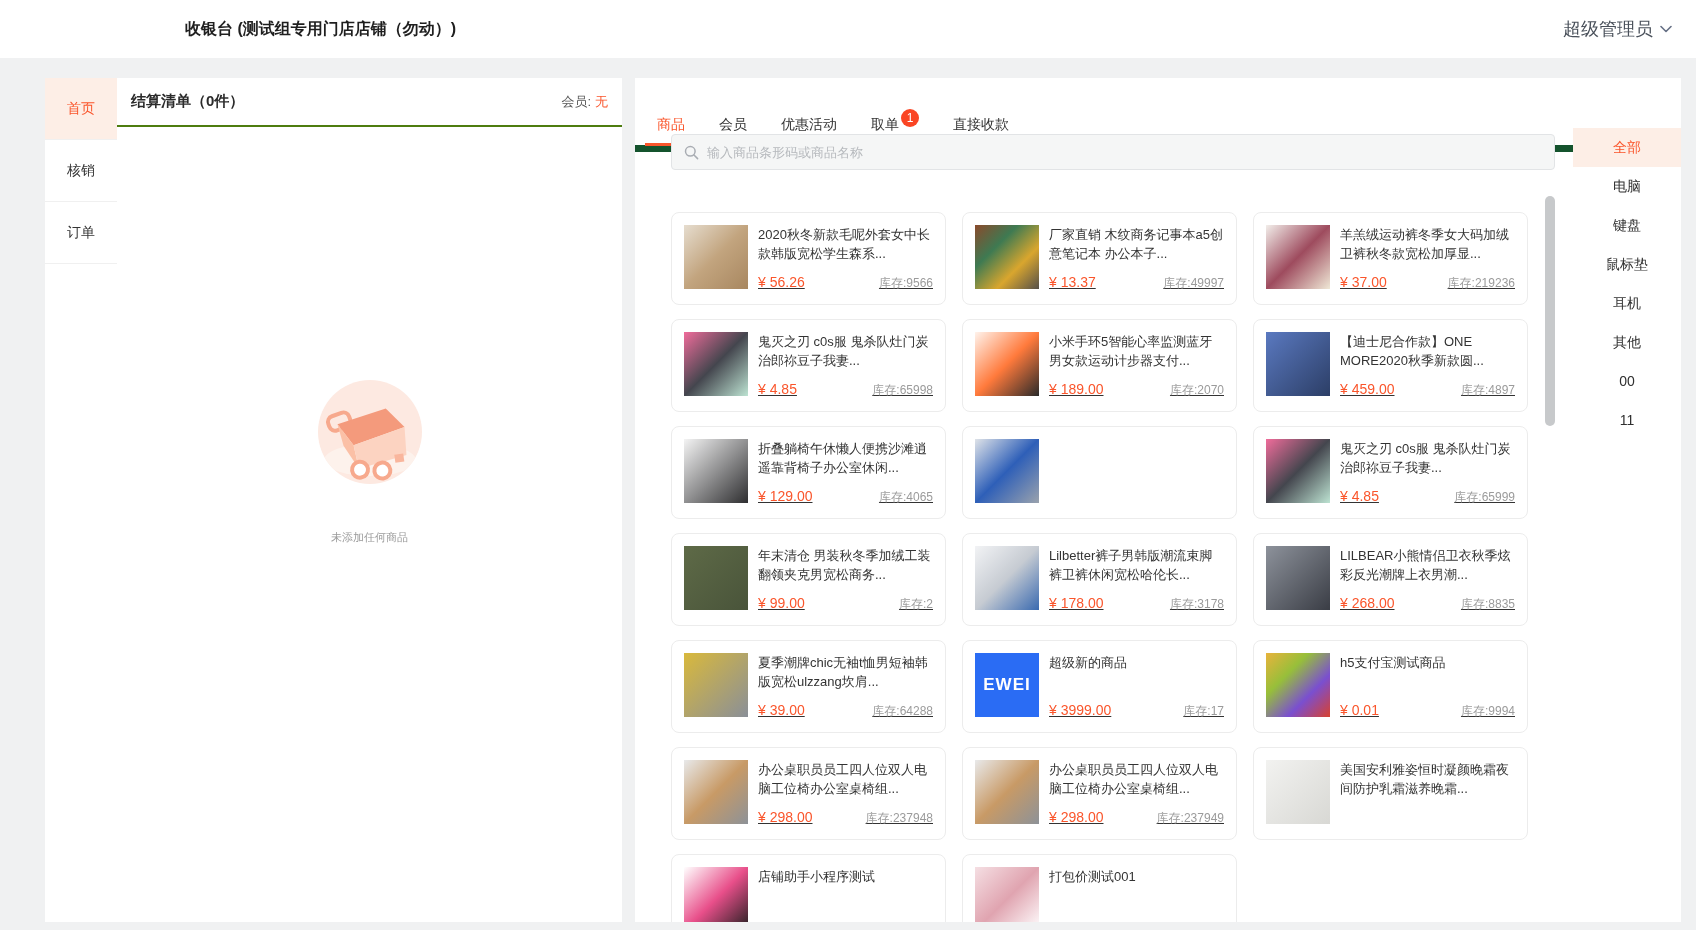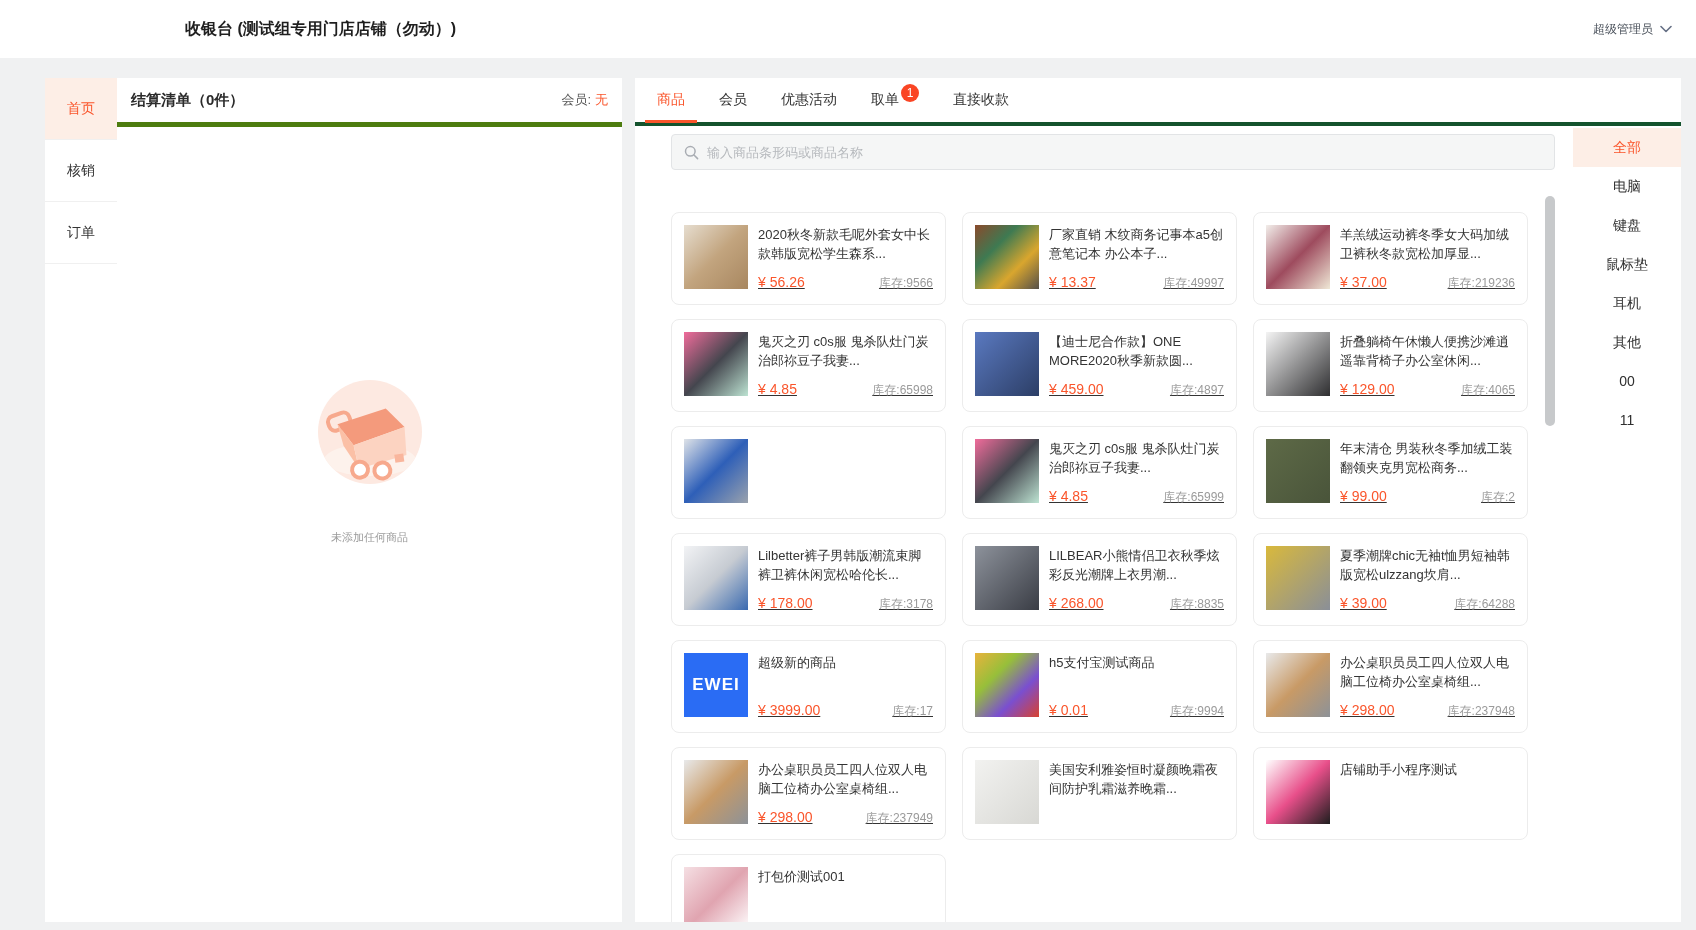--- a/index.html
+++ b/index.html
@@ -13,37 +13,37 @@
   html,body{width:1696px;height:930px;overflow:hidden;}
   body{
     background:var(--page-bg);
     font-family:"Liberation Sans","DejaVu Sans",sans-serif;
     color:#333;
     position:relative;
   }
   
   .topbar{position:absolute;left:0;top:0;width:1696px;height:58px;background:#fff;}
   .topbar-title{position:absolute;left:185px;top:0;line-height:58px;font-size:16px;font-weight:bold;color:#1f1f1f;}
-  .user-menu{position:absolute;right:24px;top:0;height:58px;display:flex;align-items:center;gap:7px;font-size:12px;color:#49505a;cursor:pointer;}
+  .user-menu{position:absolute;right:24px;top:0;height:58px;display:flex;align-items:center;gap:7px;font-size:18px;color:#49505a;cursor:pointer;}
   
   .side-nav{position:absolute;left:45px;top:78px;width:72px;height:844px;background:#fff;}
   .nav-item{height:62px;display:flex;align-items:center;justify-content:center;font-size:14px;color:#333;border-bottom:1px solid #f0f0f0;cursor:pointer;}
   .nav-item.active{background:var(--accent-bg);color:var(--accent);}
   
   .cart-panel{position:absolute;left:117px;top:78px;width:505px;height:844px;background:#fff;}
-  .cart-header{height:49px;display:flex;align-items:center;padding:0 14px;border-bottom:5px solid #4d7c0f;}
+  .cart-header{height:49px;display:flex;align-items:center;padding:0 14px;border-bottom:2px solid #4d7c0f;}
   .cart-title{font-size:15px;font-weight:600;color:#2b2b2b;}
   .cart-member{margin-left:auto;font-size:13px;color:#595959;}
   .cart-member b{color:var(--accent);font-weight:normal;margin-left:4px;}
   .empty-wrap{position:absolute;left:0;top:302px;width:100%;text-align:center;}
   .empty-circle{width:104px;height:104px;border-radius:50%;background:#fde9e1;margin:0 auto;position:relative;overflow:hidden;}
   .empty-text{margin-top:46px;font-size:11px;color:#9a9a9a;}
   
   .product-panel{position:absolute;left:635px;top:78px;width:1046px;height:844px;background:#fff;overflow:hidden;}
-  .tabbar{height:48px;border-bottom:4px solid #14532d;display:flex;align-items:stretch;padding-left:20px;gap:30px;}
+  .tabbar{height:48px;border-bottom:7px solid #14532d;display:flex;align-items:stretch;padding-left:20px;gap:30px;margin-top:26px;}
   .tab{position:relative;display:flex;align-items:center;font-size:14px;color:#333;cursor:pointer;padding:0 2px;}
   .tab.active{color:var(--accent);}
   .tab.active::after{content:"";position:absolute;left:-10px;right:-10px;bottom:-1px;height:3px;background:var(--accent);}
   .tab-badge{display:inline-flex;align-items:center;justify-content:center;min-width:18px;height:18px;padding:0 4px;border-radius:9px;background:var(--badge);color:#fff;font-size:12px;position:relative;top:-7px;margin-left:2px;}
   .search-bar{position:absolute;left:36px;top:56px;width:884px;height:36px;background:#f5f6f6;border:1px solid #e2e4e6;border-radius:4px;display:flex;align-items:center;padding:0 12px;gap:8px;}
   .search-bar input{flex:1;border:none;outline:none;background:transparent;font-size:13px;color:#333;font-family:inherit;}
   .search-bar input::placeholder{color:#b6b9bd;}
   .product-grid{position:absolute;left:36px;top:134px;width:857px;display:grid;grid-template-columns:repeat(3,275px);grid-auto-rows:93px;column-gap:16px;row-gap:14px;}
   .card{border:1px solid #ececec;border-radius:8px;background:#fff;padding:12px;display:flex;gap:10px;cursor:pointer;}
   .card-img{width:64px;height:64px;border-radius:0;flex:none;display:flex;align-items:center;justify-content:center;overflow:hidden;}
@@ -164,20 +164,30 @@
         <div class="card-img" style="background: linear-gradient(135deg, rgb(240, 108, 155), rgb(68, 70, 78), rgb(189, 227, 210));"></div>
         <div class="card-info">
           <div class="card-title">鬼灭之刃 c0s服 鬼杀队灶门炭治郎祢豆子我妻...</div>
           <div class="card-meta">
             <span class="price">¥ 4.85</span>
             <span class="stock">库存:65998</span>
           </div>
         </div>
       </div>
       <div class="card">
+        <div class="card-img" style="background: linear-gradient(135deg, rgb(255, 243, 236), rgb(255, 122, 60), rgb(42, 42, 42));"></div>
+        <div class="card-info">
+          <div class="card-title">小米手环5智能心率监测蓝牙男女款运动计步器支付...</div>
+          <div class="card-meta">
+            <span class="price">¥ 189.00</span>
+            <span class="stock">库存:2070</span>
+          </div>
+        </div>
+      </div>
+      <div class="card">
         <div class="card-img" style="background: linear-gradient(135deg, rgb(90, 121, 192), rgb(44, 62, 102));"></div>
         <div class="card-info">
           <div class="card-title">【迪士尼合作款】ONE MORE2020秋季新款圆...</div>
           <div class="card-meta">
             <span class="price">¥ 459.00</span>
             <span class="stock">库存:4897</span>
           </div>
         </div>
       </div>
       <div class="card">

